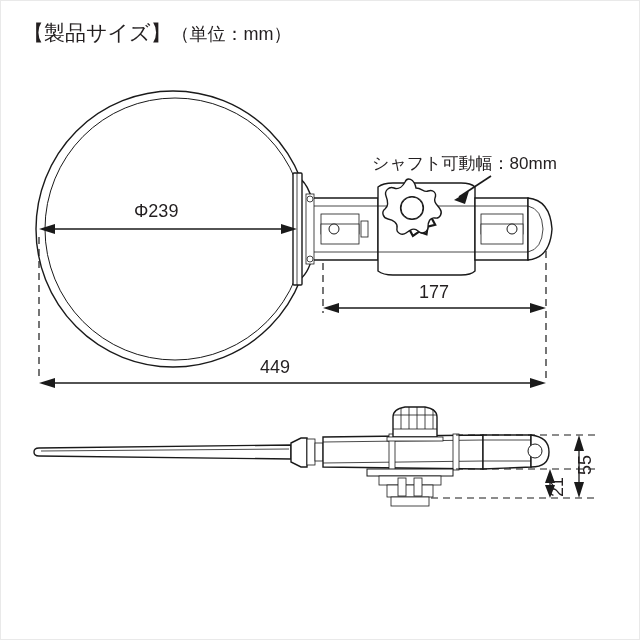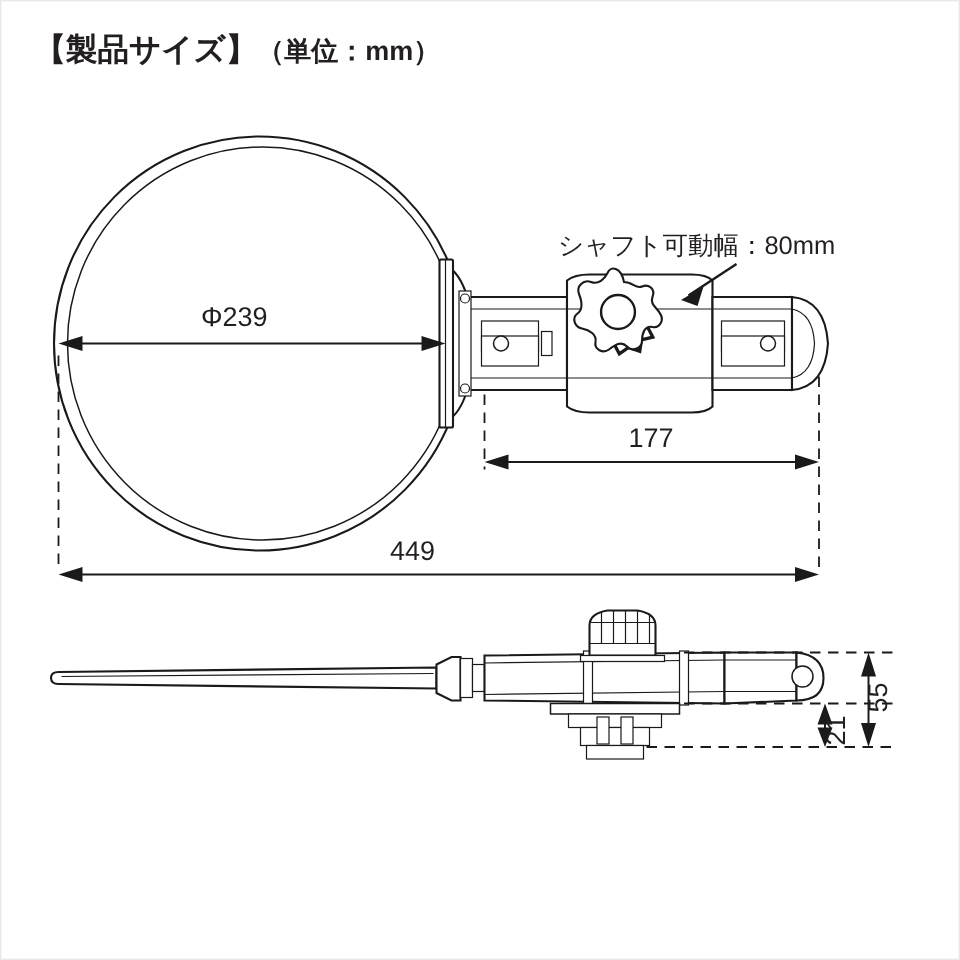--- a/index.html
+++ b/index.html
@@ -31,21 +31,20 @@
   }
   .title-text {
     position: absolute;
     left: 22px;
     top: 18px;
     font-size: 21px;
     color: #231f20;
     letter-spacing: 0px;
     white-space: nowrap;
     font-family: "Liberation Sans", sans-serif;
-    font-weight: bold;
   }
   .title-unit {
     font-size: 18px;
   }
   
   .ln       { stroke: #1a1a1a; fill: none; stroke-width: 1.4; }
   .ln-thin  { stroke: #1a1a1a; fill: none; stroke-width: 1; }
   .ln-hair  { stroke: #1a1a1a; fill: none; stroke-width: 0.8; }
   .ln-fat   { stroke: #1a1a1a; fill: none; stroke-width: 2.2; }
   .dash     { stroke: #1a1a1a; fill: none; stroke-width: 1.2; stroke-dasharray: 7 5; }

